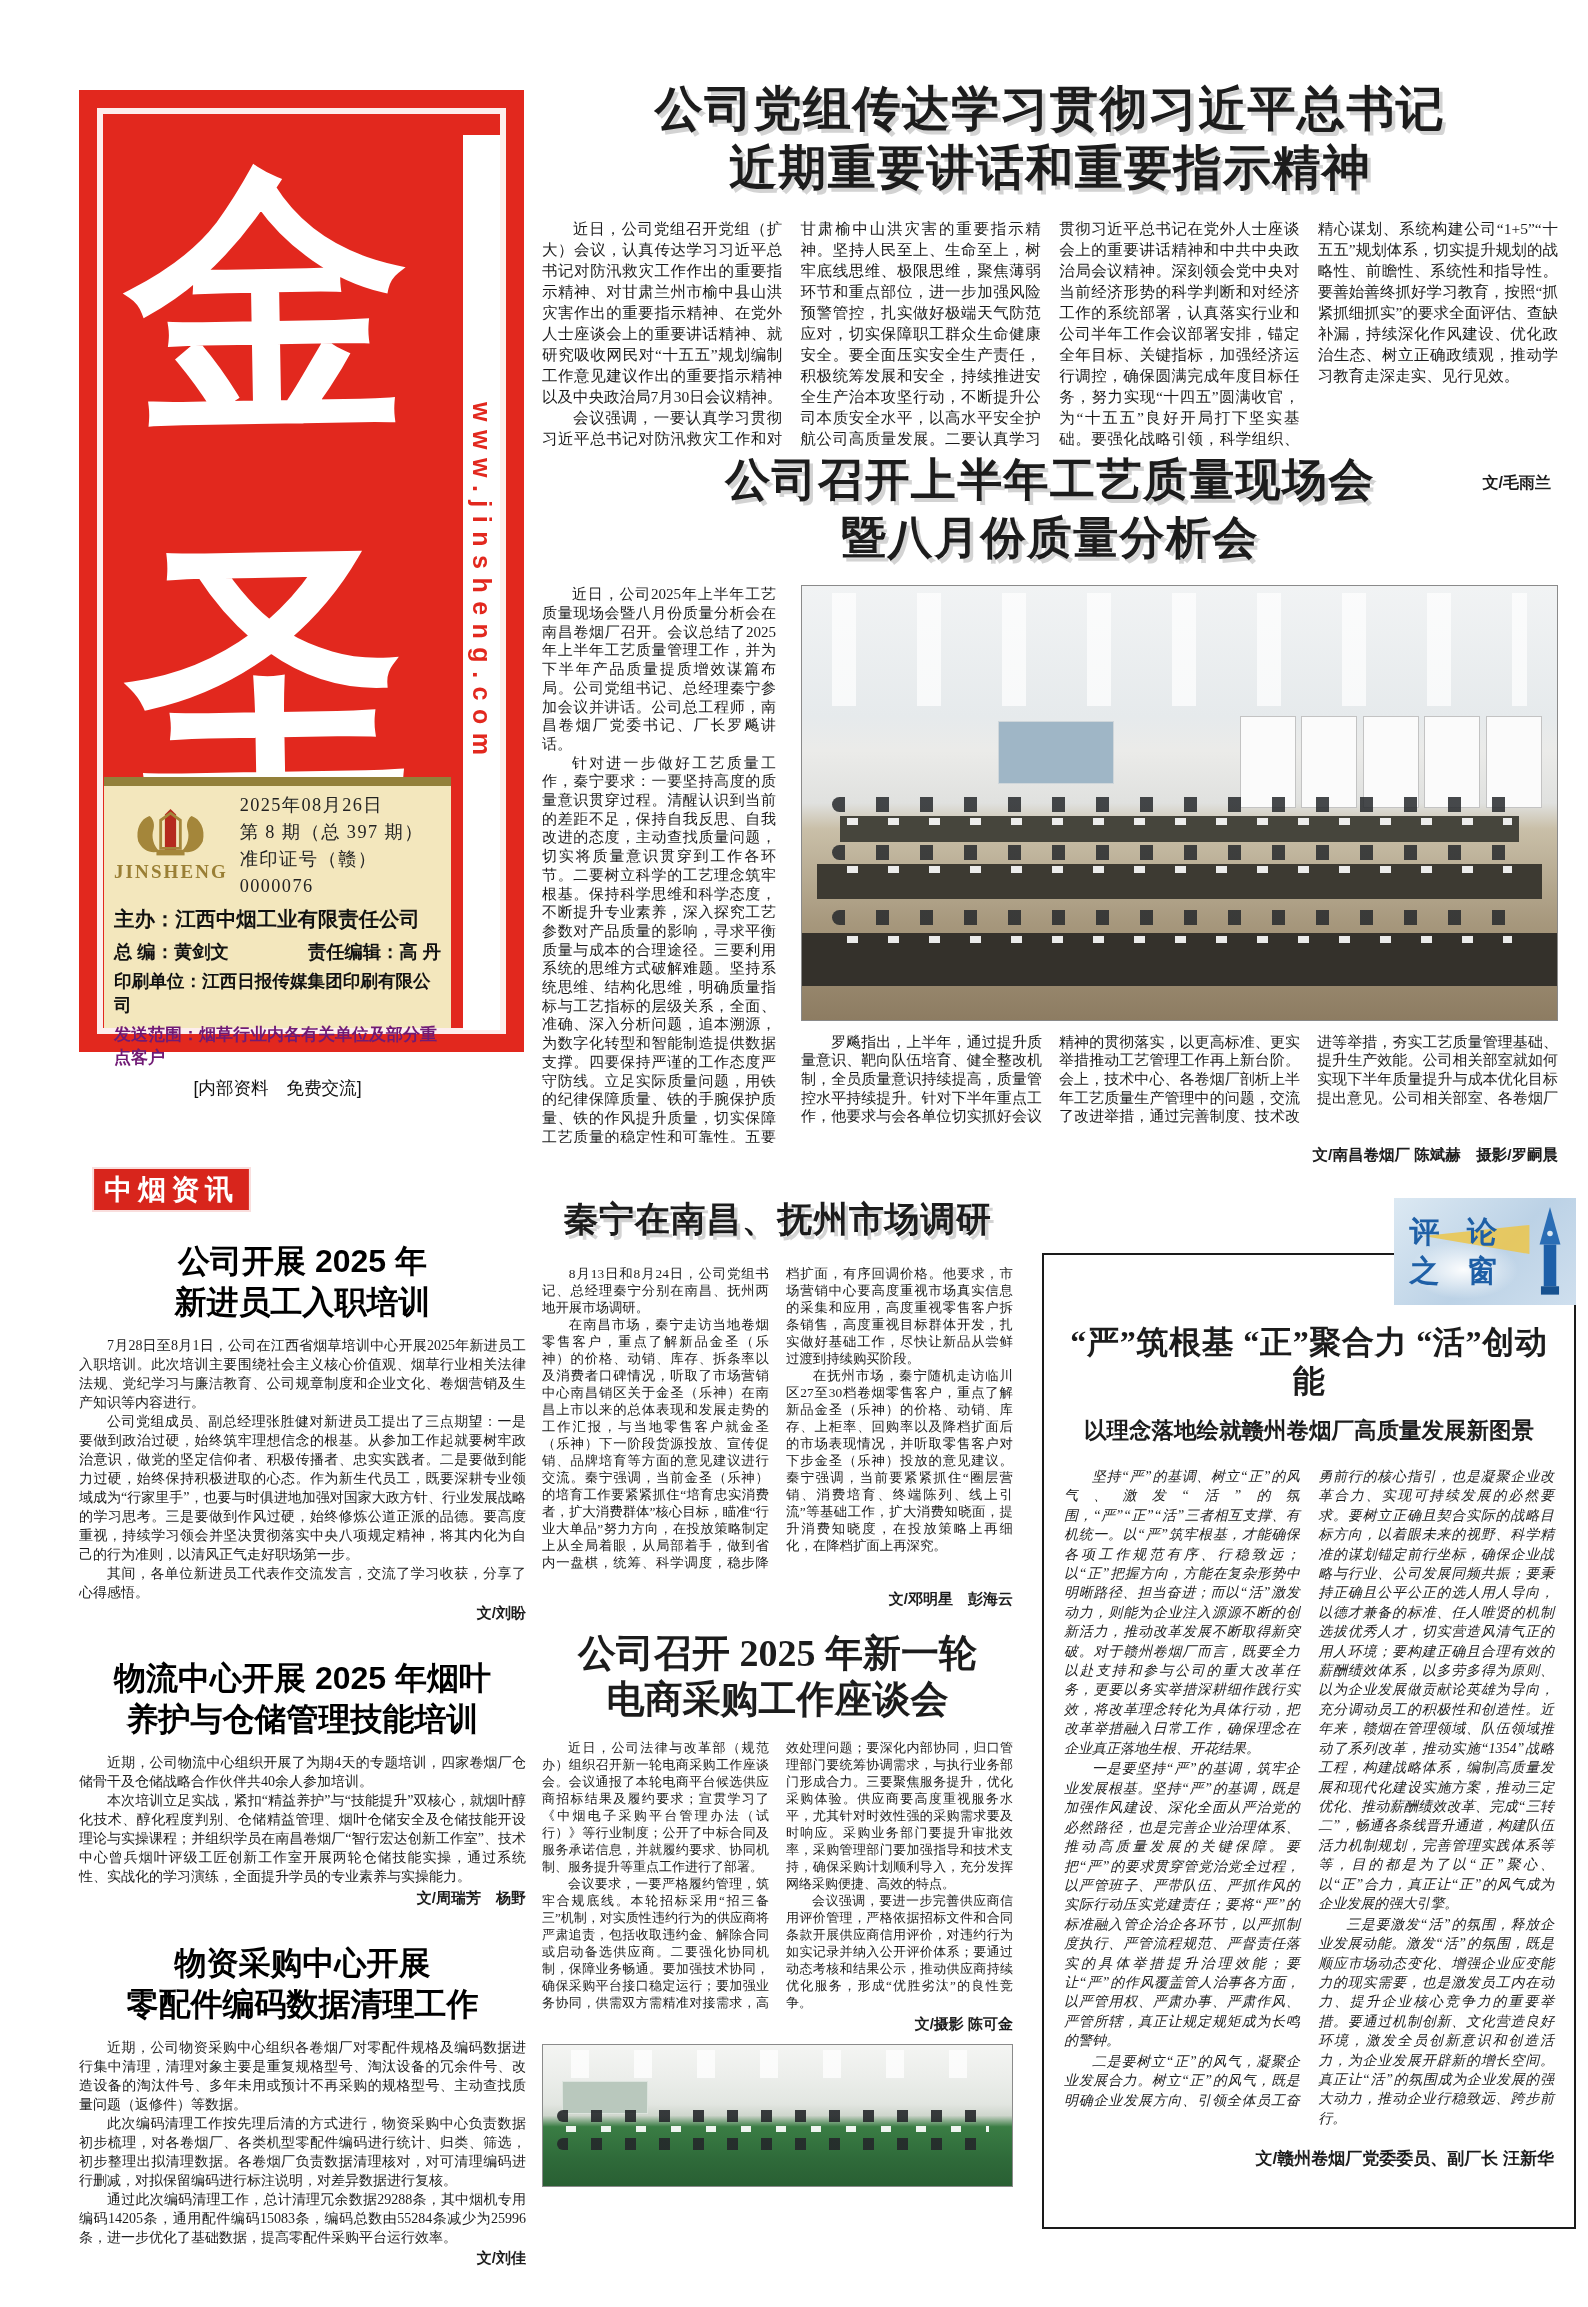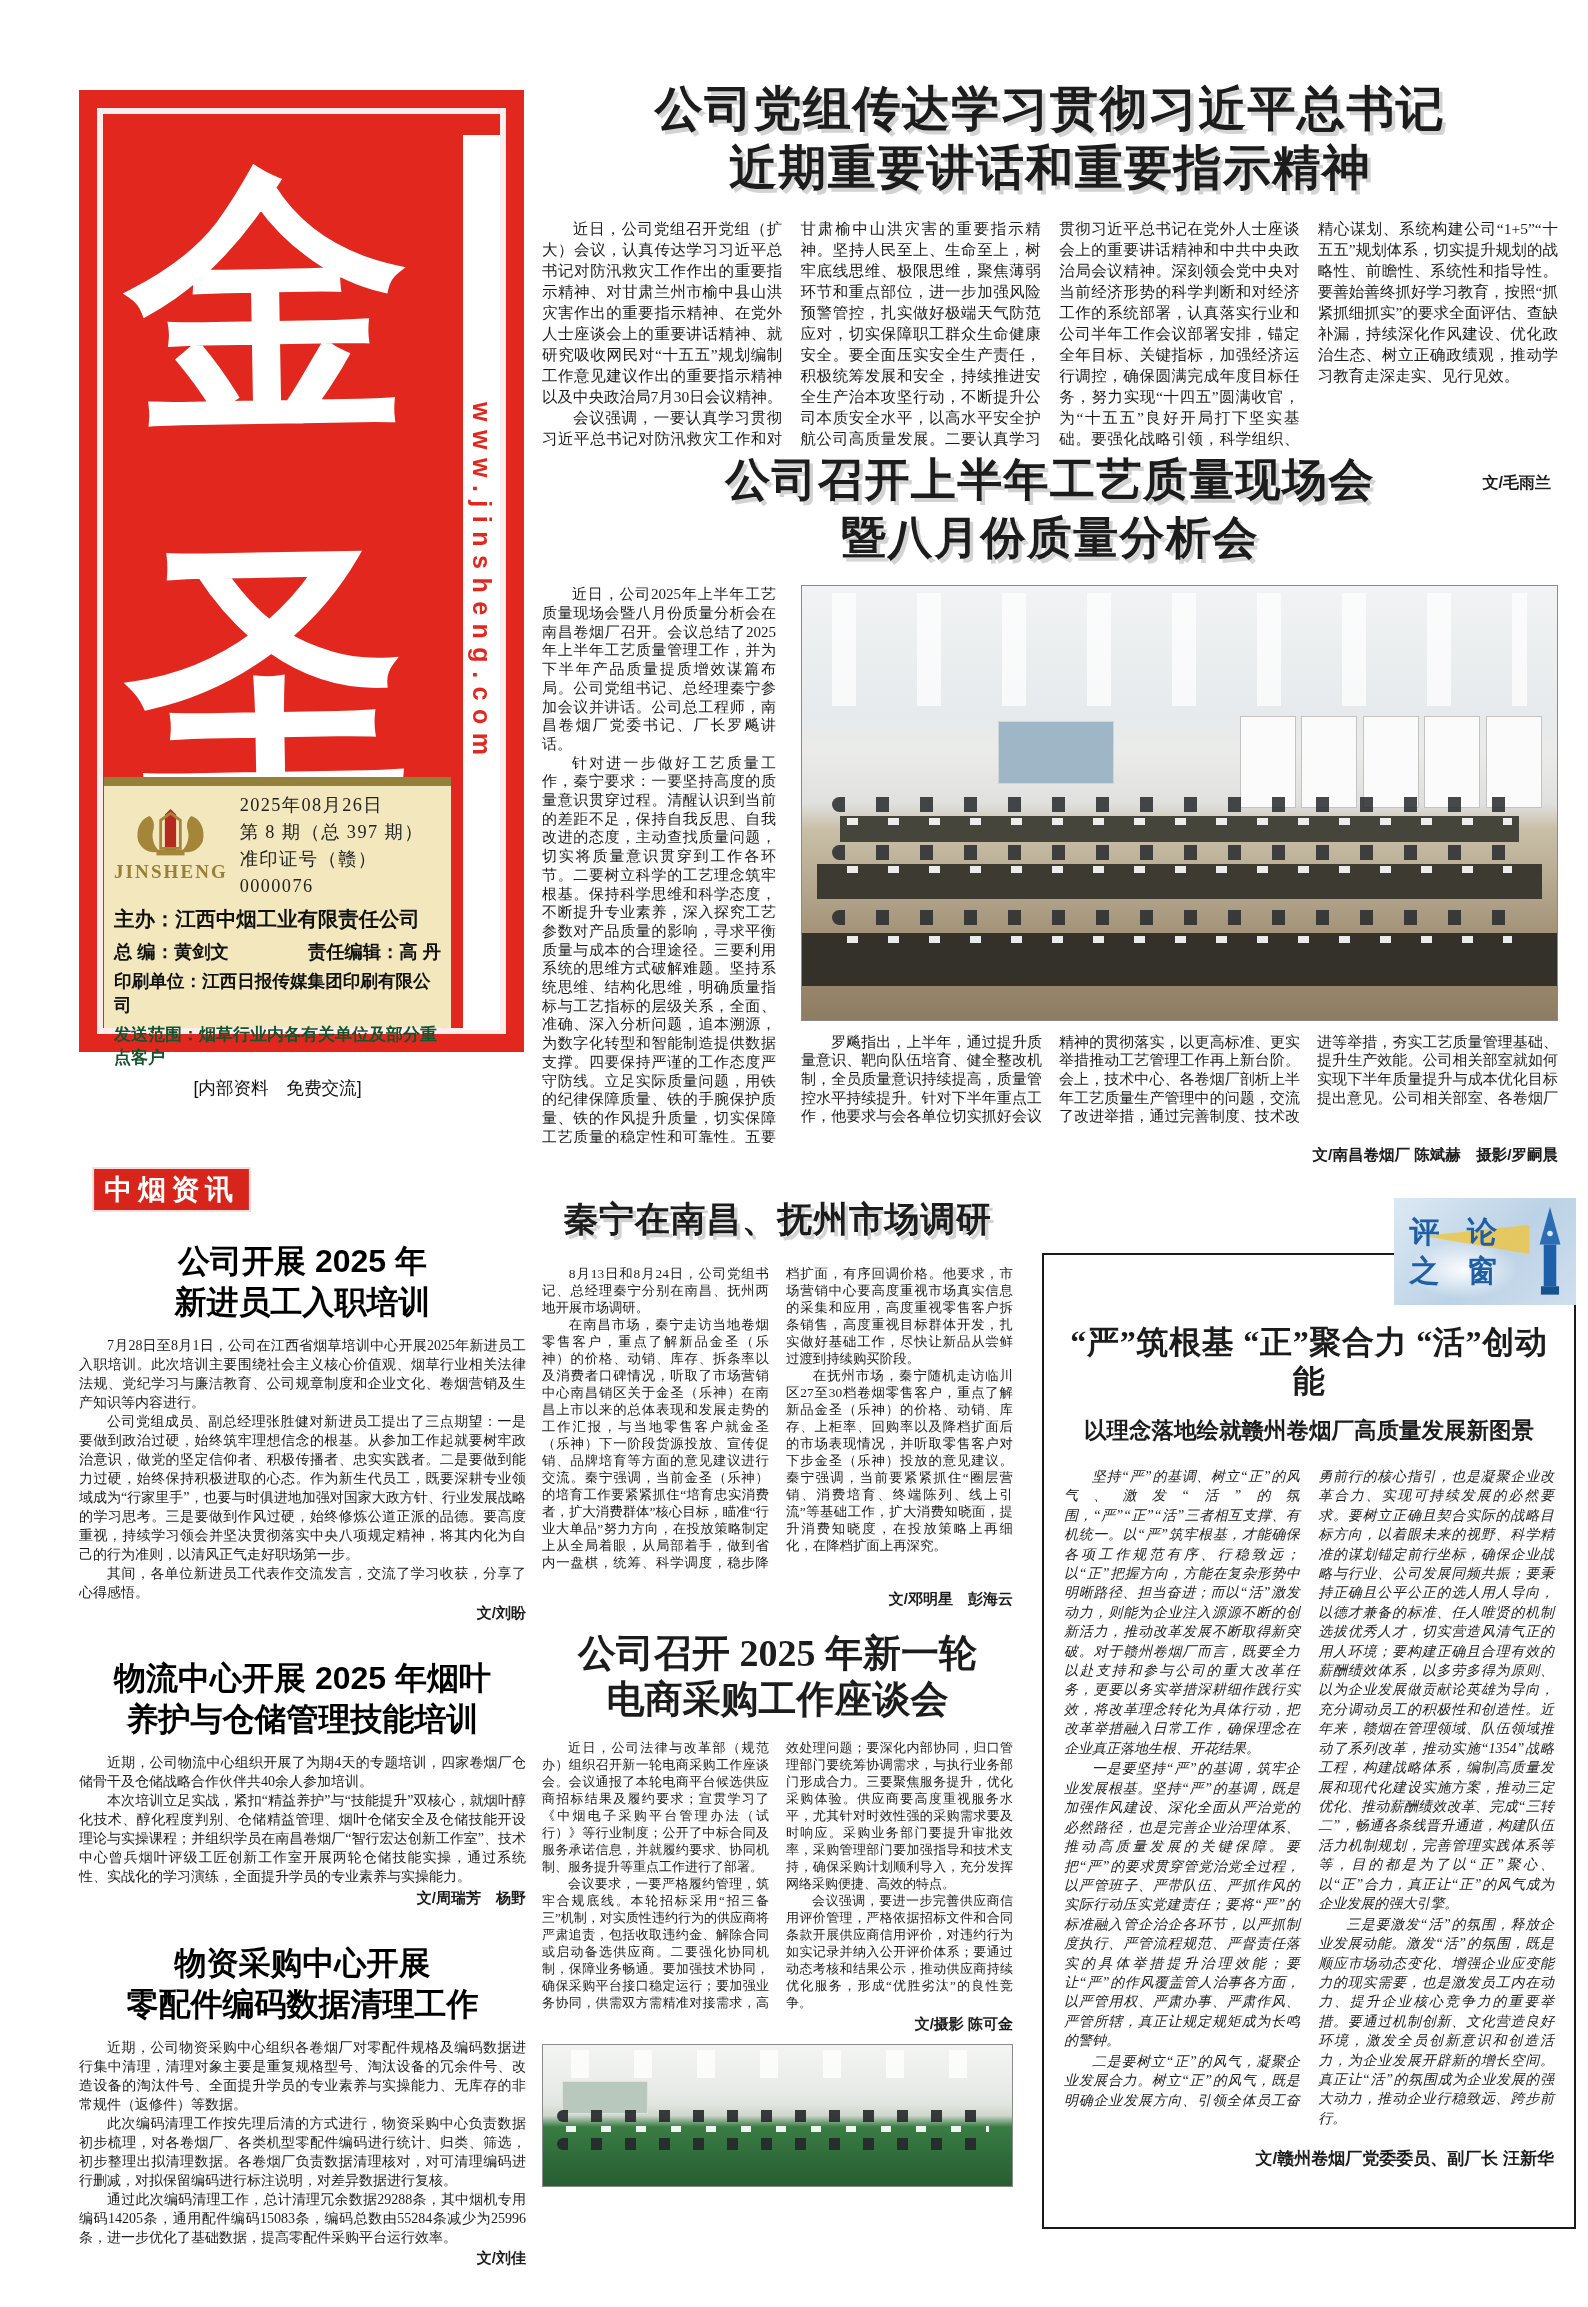--- a/index.html
+++ b/index.html
@@ -21,21 +21,21 @@
             font-family:"Liberation Sans",sans-serif;}
   .gold-row1{display:flex;align-items:center;}
   .crest{width:113px;text-align:right;}
   .crest svg{display:block;margin:0 auto;}
   .brand{font-family:"Liberation Serif",serif;font-weight:bold;font-size:19px;letter-spacing:2.1px;color:#9a7f35;}
   .gold-dates{flex:1;text-align:left;padding-left:12.7px;font-family:"Liberation Serif",serif;
               font-size:18.3px;line-height:27px;letter-spacing:1.4px;color:#222;}
   .gold-line{font-weight:bold;font-size:20.4px;margin-top:5.6px;color:#111;}
   .gold-editors{display:flex;justify-content:space-between;font-weight:bold;font-size:18.3px;margin-top:5.6px;color:#111;}
   .gold-printer{font-weight:bold;font-size:17.6px;margin-top:5.6px;color:#111;}
-  .gold-dist{font-weight:bold;font-size:17px;margin-top:5.6px;color:#14532d;}
+  .gold-dist{font-weight:bold;font-size:17px;margin-top:5.6px;color:#701a75;}
   .gold-note{font-size:17.6px;margin-top:7px;text-align:center;color:#111;}
   
   .headline{font-weight:bold;text-align:center;letter-spacing:1.4px;
             text-shadow:3.5px 3.5px 0 rgba(110,110,110,.30);}
   p.body-p{margin:0;text-indent:2em;text-align:justify;}
   .byline{font-weight:bold;text-align:right;font-family:"Liberation Sans",sans-serif;}
   
   .top-article{position:absolute;left:542px;top:79px;width:1016px;}
   .top-article .headline{font-size:48px;line-height:59px;}
   .top-body{margin-top:21px;height:273px;overflow:hidden;column-count:4;column-gap:18.3px;
@@ -230,21 +230,21 @@
         <p class="body-p">近期，公司物流中心组织开展了为期4天的专题培训，四家卷烟厂仓储骨干及仓储战略合作伙伴共40余人参加培训。</p>
         <p class="body-p">本次培训立足实战，紧扣“精益养护”与“技能提升”双核心，就烟叶醇化技术、醇化程度判别、仓储精益管理、烟叶仓储安全及仓储技能开设理论与实操课程；并组织学员在南昌卷烟厂“智行宏达创新工作室”、技术中心曾兵烟叶评级工匠创新工作室开展两轮仓储技能实操，通过系统性、实战化的学习演练，全面提升学员的专业素养与实操能力。</p>
       </div>
       <div class="byline lr-byline">文/周瑞芳　杨野</div>
     </div>
     <div class="lr-gap"></div>
     <div>
       <div class="lr-title">物资采购中心开展</div>
       <div class="lr-title">零配件编码数据清理工作</div>
       <div class="lr-body">
-        <p class="body-p">近期，公司物资采购中心组织各卷烟厂对零配件规格及编码数据进行集中清理，清理对象主要是重复规格型号、淘汰设备的冗余件号、改造设备的淘汰件号、全面提升学员的专业素养与实操能力、无库存的非常规件（返修件）等数据。</p>
+        <p class="body-p">近期，公司物资采购中心组织各卷烟厂对零配件规格及编码数据进行集中清理，清理对象主要是重复规格型号、淘汰设备的冗余件号、改造设备的淘汰件号、多年未用或预计不再采购的规格型号、主动查找质量问题（返修件）等数据。</p>
         <p class="body-p">此次编码清理工作按先理后清的方式进行，物资采购中心负责数据初步梳理，对各卷烟厂、各类机型零配件编码进行统计、归类、筛选，初步整理出拟清理数据。各卷烟厂负责数据清理核对，对可清理编码进行删减，对拟保留编码进行标注说明，对差异数据进行复核。</p>
         <p class="body-p">通过此次编码清理工作，总计清理冗余数据29288条，其中烟机专用编码14205条，通用配件编码15083条，编码总数由55284条减少为25996条，进一步优化了基础数据，提高零配件采购平台运行效率。</p>
       </div>
       <div class="byline lr-byline">文/刘佳</div>
     </div>
   </div>
 
   <div class="mid-col">
     <div>
       <div class="mk-title headline">秦宁在南昌、抚州市场调研</div>

